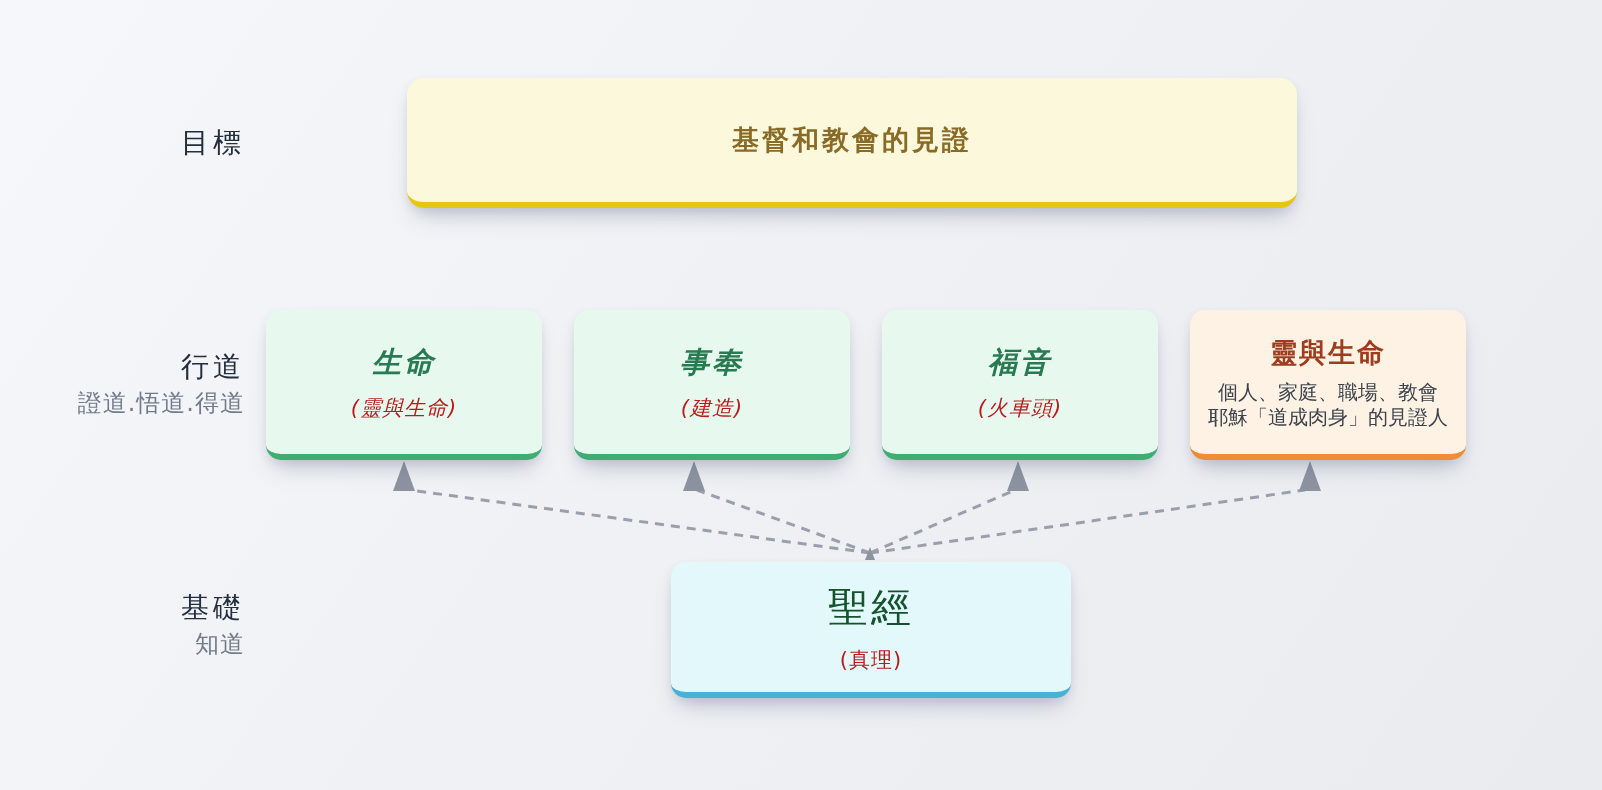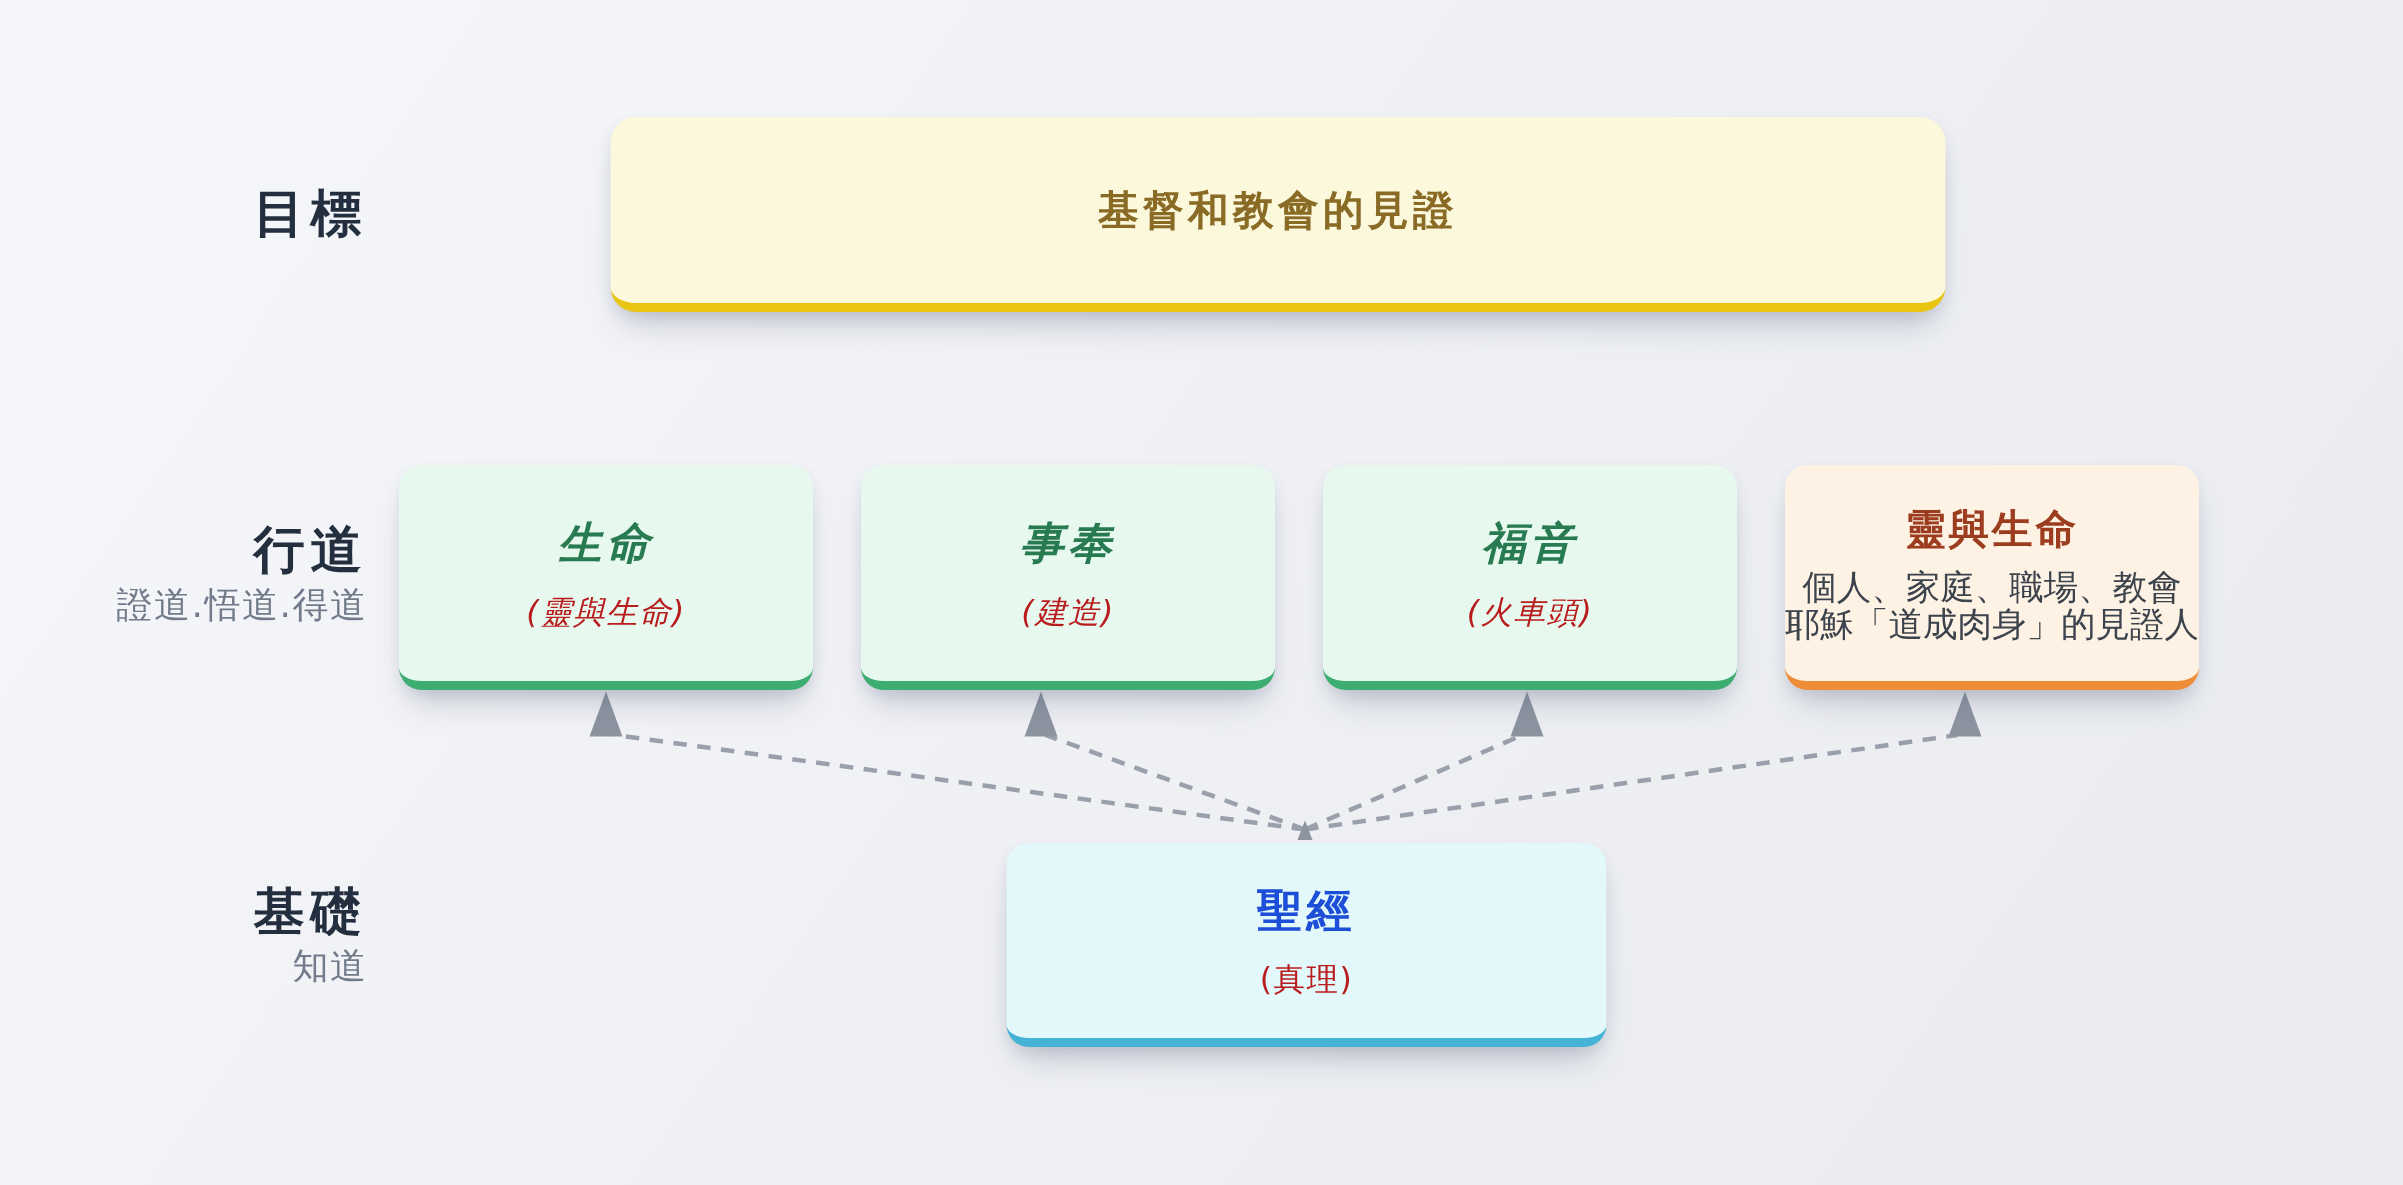--- a/index.html
+++ b/index.html
@@ -15,22 +15,22 @@
     background:linear-gradient(125deg,#f6f7fa 0%,#f0f1f5 45%,#e9ebef 100%);
   }
   
   .row-label{
     position:absolute;
     left:40px;
     width:205px;
     text-align:right;
   }
   .row-title{
-    font-size:34px;
-    font-weight:bold;
+    font-size:28px;
+    font-weight:normal;
     color:#232e3e;
     letter-spacing:4px;
     line-height:34px;
   }
   .row-sub{
     margin-top:9px;
     font-size:24px;
     color:#717b8b;
     letter-spacing:1px;
     line-height:20px;
@@ -73,29 +73,29 @@
   }
   .node-godman{
     left:1190px;top:310px;width:276px;height:150px;
     background:#fdf2e3;
     border-bottom:6px solid #ee8c38;
   }
   .node-godman .node-title{
     font-size:27px;font-weight:bold;color:#9d3d1f;letter-spacing:2px;
   }
   .node-desc{
-    margin-top:9px;font-size:23px;color:#3c434d;line-height:25px;
+    margin-top:9px;font-size:20px;color:#3c434d;line-height:25px;
   }
   .node-bible{
     left:671px;top:562px;width:400px;height:136px;
     background:#e2f8fb;
     border-bottom:6px solid #46b3d6;
   }
   .node-bible .node-title{
-    font-size:30px;font-weight:bold;color:#1d4ed8;letter-spacing:3px;
+    font-size:40px;font-weight:normal;color:#14532d;letter-spacing:3px;
   }
   
   .arrows{
     position:absolute;left:0;top:0;width:1602px;height:790px;
     pointer-events:none;
   }
 </style>
 </head>
 <body>
 

